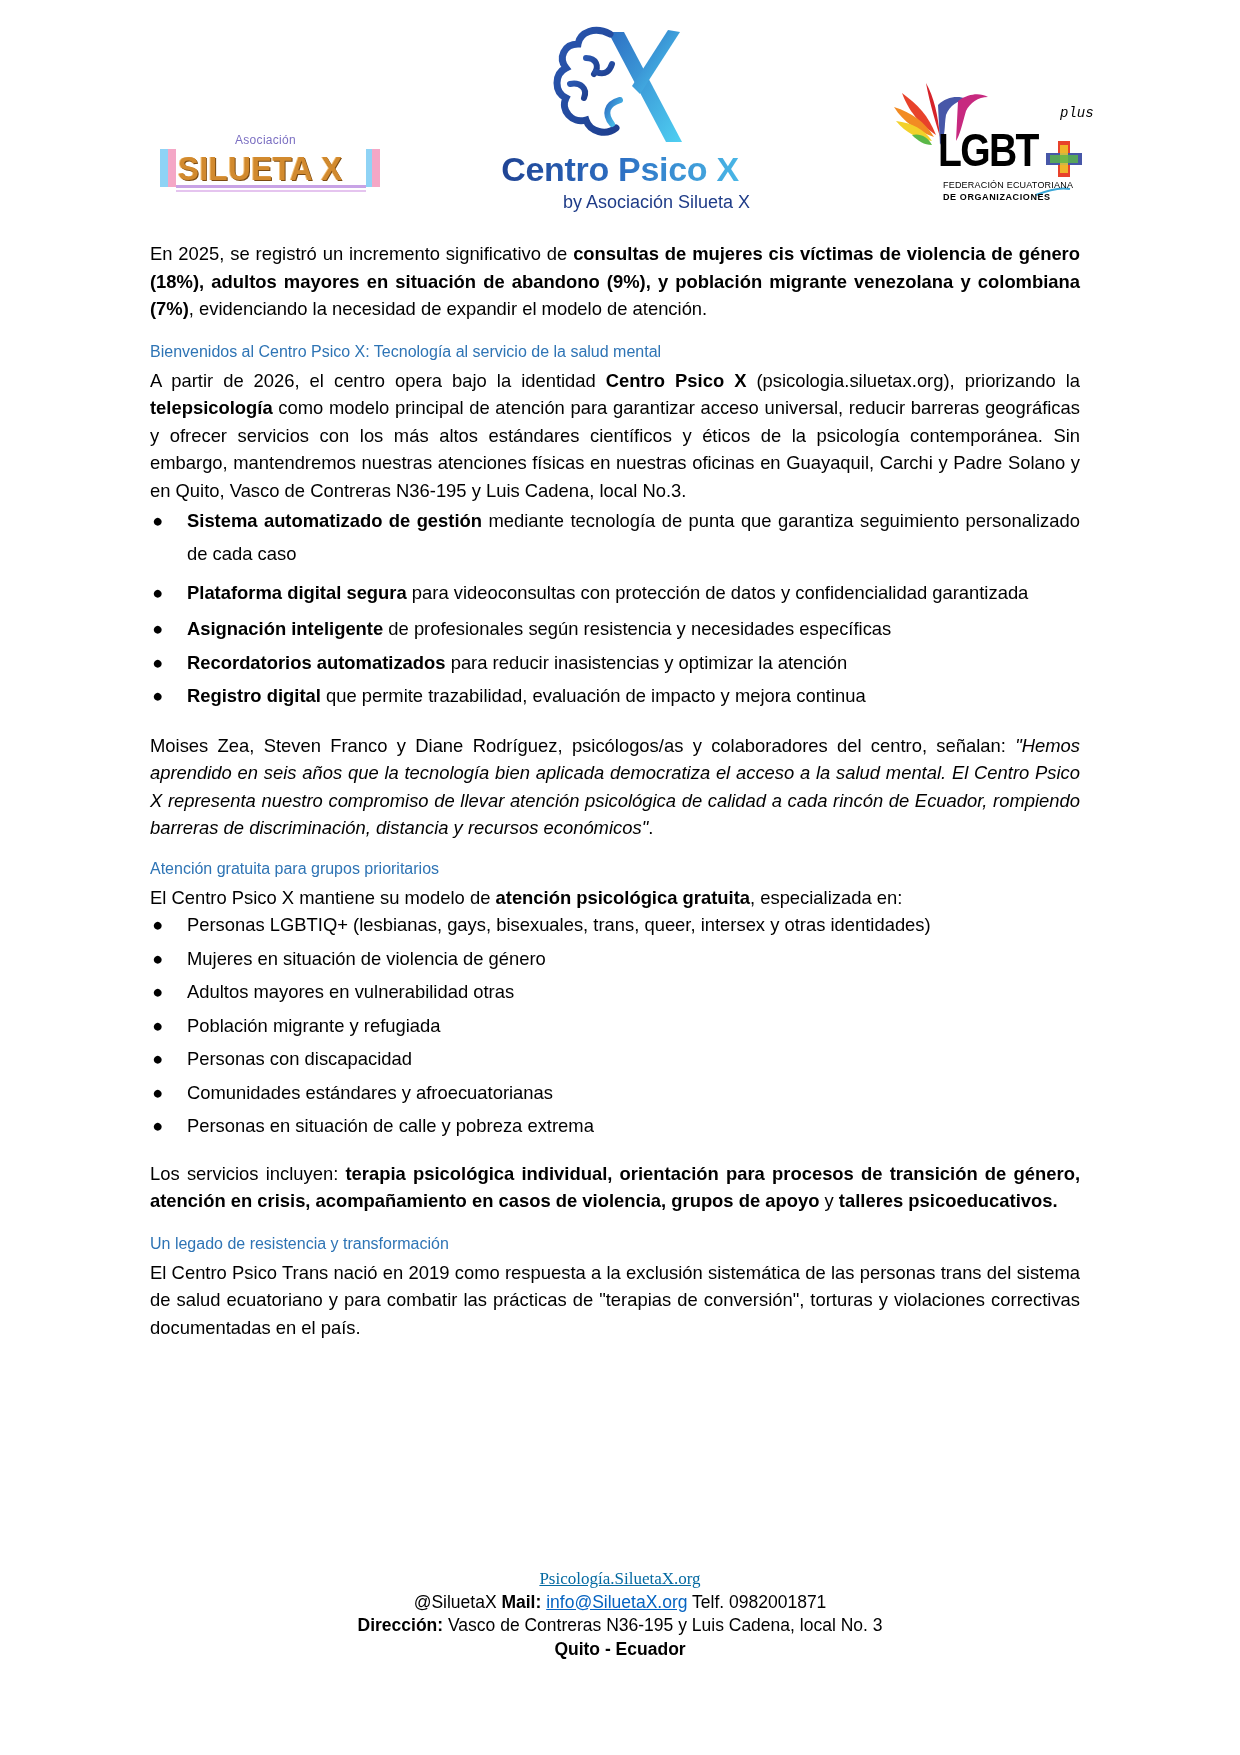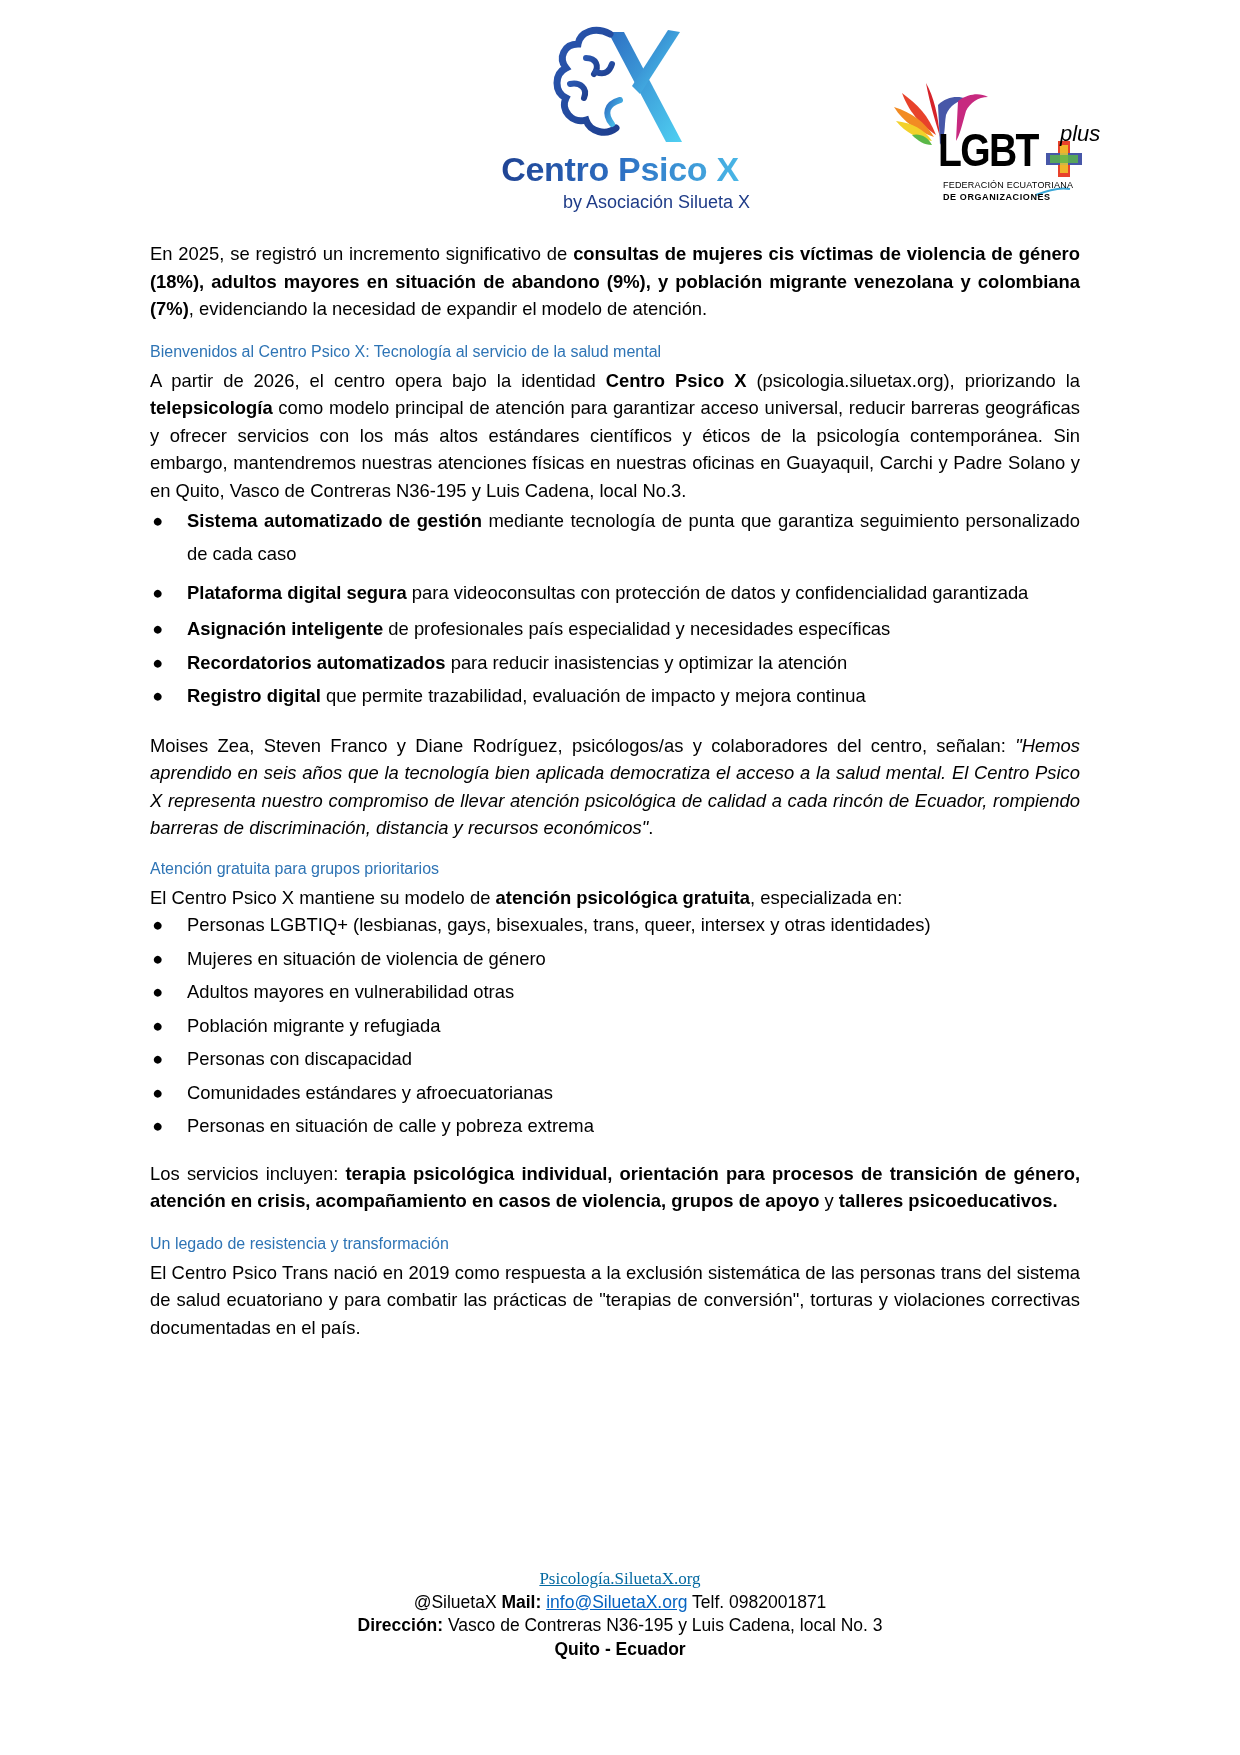--- a/index.html
+++ b/index.html
@@ -21,21 +21,21 @@
 
   .logo-centro { position: absolute; left: 490px; top: 24px; width: 260px; height: 185px; }
   .logo-centro svg { position: absolute; left: 60px; top: 0; }
   .logo-centro .name { position: absolute; left: 0; top: 126px; width: 260px; text-align: center; font-size: 34px; font-weight: bold; letter-spacing: -0.3px;
       background: linear-gradient(90deg, #1e3f8f 0%, #2d6fc3 50%, #4cbde9 100%); -webkit-background-clip: text; background-clip: text; color: transparent; }
   .logo-centro .by { position: absolute; left: 0; top: 168px; width: 260px; text-align: right; font-size: 18px; color: #1f3c88; }
 
   .logo-lgbt { position: absolute; left: 888px; top: 75px; width: 210px; height: 130px; }
   .logo-lgbt svg { position: absolute; left: 0; top: 0; }
   .logo-lgbt .lgbt { position: absolute; left: 50px; top: 48px; font-size: 46px; font-weight: bold; color: #000; letter-spacing: -2px; transform: scaleX(0.85); transform-origin: left; }
-  .logo-lgbt .plus-word { position: absolute; left: 172px; top: 30px; font-family: Liberation Sans, sans-serif; font-style: italic; font-size: 22px; color: #000; margin-top: 16px; }
+  .logo-lgbt .plus-word { position: absolute; left: 172px; top: 30px; font-family: Liberation Mono, monospace; font-style: italic; font-size: 14px; color: #000; }
   .logo-lgbt .fed1 { position: absolute; left: 55px; top: 105px; font-size: 9px; color: #000; letter-spacing: 0.2px; }
   .logo-lgbt .fed2 { position: absolute; left: 55px; top: 117px; font-size: 9px; font-weight: bold; color: #000; letter-spacing: 0.6px; }
 
   
   .content { position: absolute; left: 150px; top: 240px; width: 930px; font-family: "Liberation Sans", sans-serif; font-size: 18.4px; line-height: 27.5px; color: #000; }
   .content p { margin: 0; text-align: justify; }
   .content b { font-weight: bold; }
   .content i { font-style: italic; }
   .h2 { color: #2e74b5; font-size: 16px; line-height: 30px; margin: 0; font-weight: normal; }
 
@@ -62,20 +62,32 @@
   .footer { position: absolute; left: 0; top: 1567px; width: 1240px; text-align: center; font-family: "Liberation Sans", sans-serif; font-size: 17.5px; line-height: 23.5px; color: #000; }
   .footer .web { color: #0369a1; text-decoration: underline; font-family: Liberation Serif, serif; font-size: 17px; text-align: center; }
   .footer a { color: #0563c1; text-decoration: underline; }
   .footer b { font-weight: bold; }
 </style>
 </head>
 <body>
 
 <div class="header">
 
+  <div class="logo-silueta">
+    <div class="asoc"><span>Asociación</span></div>
+    <div class="band">
+      <div class="bl"></div>
+        <div class="bl2"></div>
+        <div class="br"></div>
+        <div class="br2"></div>
+      <div class="word">SILUETA X</div>
+    </div>
+    <div class="line1"></div>
+      <div class="line2"></div>
+  </div>
 
   <div class="logo-centro">
     <svg width="140" height="125" viewBox="0 0 140 125">
       <defs>
         <linearGradient id="gx" x1="0" y1="0" x2="1" y2="1">
           <stop offset="0" stop-color="#2d6fc3"></stop>
           <stop offset="1" stop-color="#4fd0f2"></stop>
         </linearGradient>
         <linearGradient id="gb" x1="0" y1="0" x2="1" y2="1">
           <stop offset="0" stop-color="#2a57b0"></stop>
@@ -122,21 +134,21 @@
 <div class="content">
 
   <p class="p-intro"><span>En 2025, se registró un incremento significativo de </span><b>consultas de mujeres cis víctimas de violencia de género (18%), adultos mayores en situación de abandono (9%), y población migrante venezolana y colombiana (7%)</b><span>, evidenciando la necesidad de expandir el modelo de atención.</span></p>
 
   <h2 class="h2 h-bienv">Bienvenidos al Centro Psico X: Tecnología al servicio de la salud mental</h2>
   <p class="p-bienv"><span>A partir de 2026, el centro opera bajo la identidad </span><b>Centro Psico X</b><span> (psicologia.siluetax.org), priorizando la </span><b>telepsicología</b><span> como modelo principal de atención para garantizar acceso universal, reducir barreras geográficas y ofrecer servicios con los más altos estándares científicos y éticos de la psicología contemporánea. Sin embargo, mantendremos nuestras atenciones físicas en nuestras oficinas en Guayaquil, Carchi y Padre Solano y en Quito, Vasco de Contreras N36-195 y Luis Cadena, local No.3.</span></p>
 
   <ul class="bullets innov">
     <li class="two"><span class="dot">●</span><b>Sistema automatizado de gestión</b><span> mediante tecnología de punta que garantiza seguimiento personalizado de cada caso</span></li>
     <li class="two"><span class="dot">●</span><b>Plataforma digital segura</b><span> para videoconsultas con protección de datos y confidencialidad garantizada</span></li>
-    <li><span class="dot">●</span><b>Asignación inteligente</b><span> de profesionales país especialidad y necesidades específicas</span></li>
+    <li><span class="dot">●</span><b>Asignación inteligente</b><span> de profesionales según resistencia y necesidades específicas</span></li>
     <li><span class="dot">●</span><b>Recordatorios automatizados</b><span> para reducir inasistencias y optimizar la atención</span></li>
     <li><span class="dot">●</span><b>Registro digital</b><span> que permite trazabilidad, evaluación de impacto y mejora continua</span></li>
   </ul>
 
   <p class="p-quote"><span>Moises Zea, Steven Franco y Diane Rodríguez, psicólogos/as y colaboradores del centro, señalan: </span><i>"Hemos aprendido en seis años que la tecnología bien aplicada democratiza el acceso a la salud mental. El Centro Psico X representa nuestro compromiso de llevar atención psicológica de calidad a cada rincón de Ecuador, rompiendo barreras de discriminación, distancia y recursos económicos"</i><span>.</span></p>
 
   <h2 class="h2 h-aten">Atención gratuita para grupos prioritarios</h2>
   <p class="p-aten"><span>El Centro Psico X mantiene su modelo de </span><b>atención psicológica gratuita</b><span>, especializada en:</span></p>
   <ul class="bullets groups">
     <li><span class="dot">●</span><span>Personas LGBTIQ+ (lesbianas, gays, bisexuales, trans, queer, intersex y otras identidades)</span></li>

